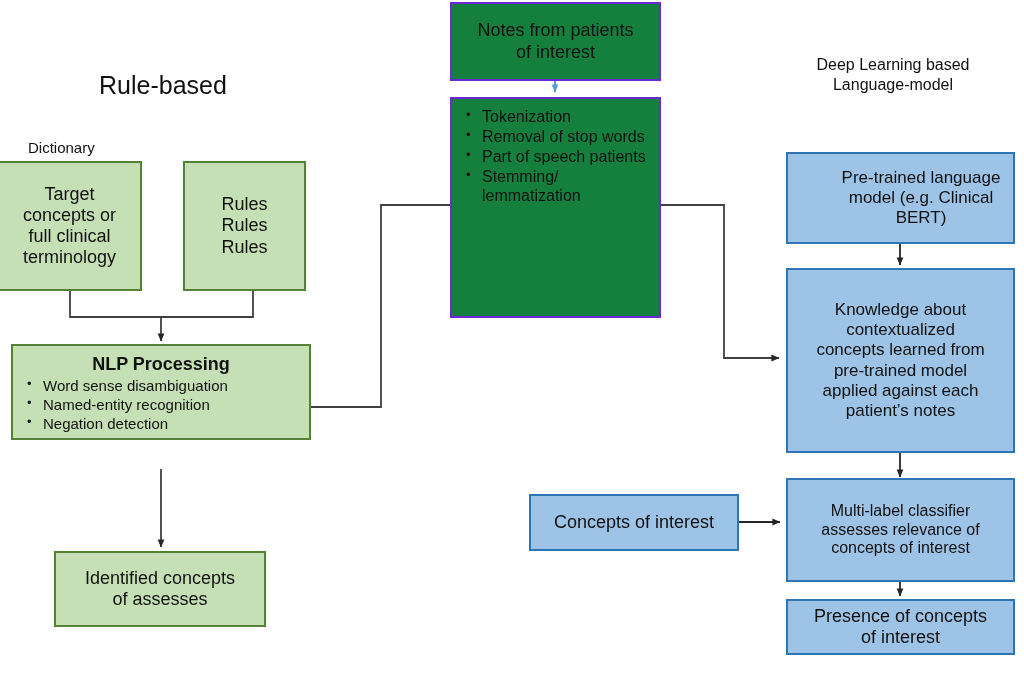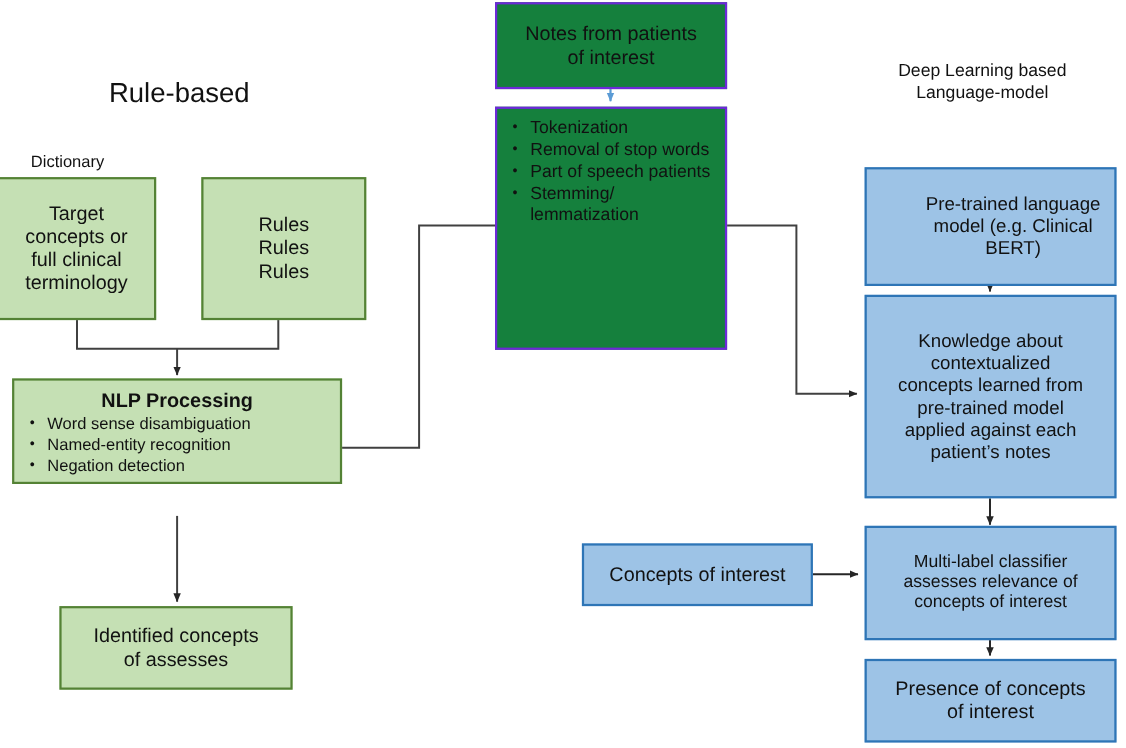--- a/index.html
+++ b/index.html
@@ -98,41 +98,41 @@
     </ul>
   </div>
 
   <div class="node green" style="left:-3px;top:161px;width:145px;height:130px;font-size:18px;">
     <span class="txt">Target
 concepts or
 full clinical
 terminology</span>
   </div>
 
-  <div class="node green" style="left:183px;top:161px;width:150px;height:130px;font-size:18px;">
+  <div class="node green" style="left:183px;top:161px;width:123px;height:130px;font-size:18px;">
     <span class="txt">Rules
 Rules
 Rules</span>
   </div>
 
   <div class="node green listbox" style="left:11px;top:344px;width:300px;height:96px;font-size:15px;padding:8px 4px 4px 4px;">
     <span class="hd nound" style="font-size:18px;">NLP Processing</span>
     <ul class="bul">
       <li>Word sense disambiguation</li>
       <li>Named-entity recognition</li>
       <li>Negation detection</li>
     </ul>
   </div>
 
   <div class="node green" style="left:54px;top:551px;width:212px;height:76px;font-size:18px;">
     <span class="txt">Identified concepts
 of assesses</span>
   </div>
 
-  <div class="node blue" style="left:786px;top:152px;width:229px;height:108px;font-size:17px;padding-left:41px;">
+  <div class="node blue" style="left:786px;top:152px;width:229px;height:92px;font-size:17px;padding-left:41px;">
     <span class="txt">Pre-trained language
 model (e.g. Clinical
 BERT)</span>
   </div>
 
   <div class="node blue" style="left:786px;top:268px;width:229px;height:185px;font-size:17px;">
     <span class="txt">Knowledge about
 contextualized
 concepts learned from
 pre-trained model
@@ -143,18 +143,18 @@
   <div class="node blue" style="left:529px;top:494px;width:210px;height:57px;font-size:18px;">
     <span class="txt">Concepts of interest</span>
   </div>
 
   <div class="node blue" style="left:786px;top:478px;width:229px;height:104px;font-size:16px;">
     <span class="txt">Multi-label classifier
 assesses relevance of
 concepts of interest</span>
   </div>
 
-  <div class="node blue" style="left:786px;top:599px;width:229px;height:76px;font-size:18px;">
+  <div class="node blue" style="left:786px;top:599px;width:229px;height:56px;font-size:18px;">
     <span class="txt">Presence of concepts
 of interest</span>
   </div>
 
 </div>
 
 </body></html>

